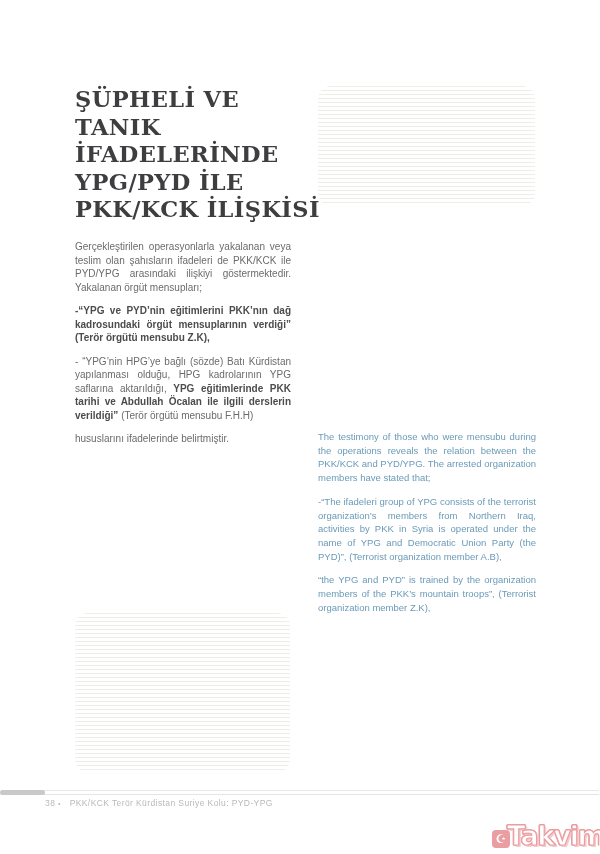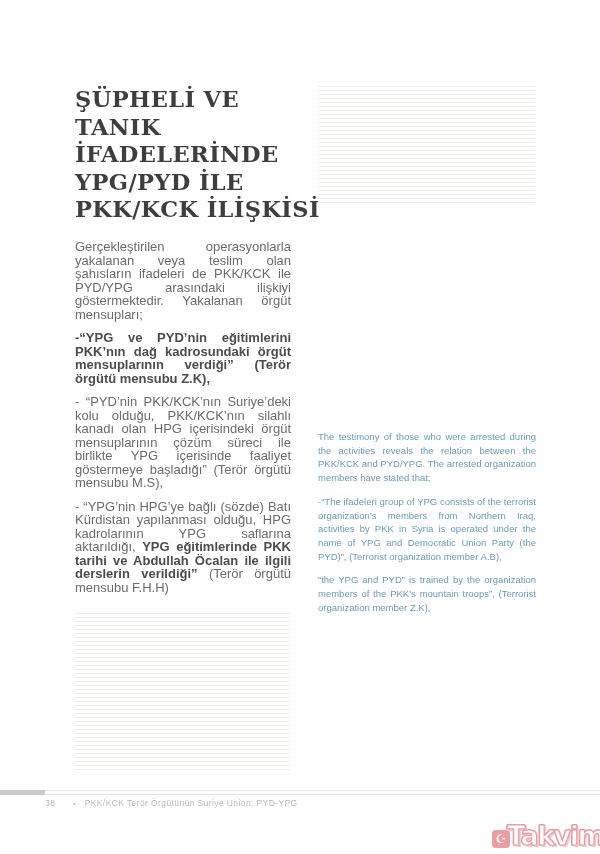--- a/index.html
+++ b/index.html
@@ -1,33 +1,33 @@
 <!DOCTYPE html>
 <html><head>
 <meta charset="utf-8">
 <style>
-  * { margin: 0; padding: 0; box-sizing: border-box; }
+  * { margin: 0; padding: 0; box-sizing: border-box; border-radius: 13px; }
   html, body { background: #ffffff; }
   body {
     width: 600px; height: 854px;
     font-family: "Liberation Sans", sans-serif;
     position: relative; overflow: hidden;
   }
   .sheet { position: absolute; inset: 0; background: #ffffff; }
 
   
   .title-tr {
     position: absolute; left: 75px; top: 86px;
     font-family: "DejaVu Serif", serif;
     font-size: 22.5px; line-height: 27.5px; letter-spacing: 0.4px;
     font-weight: 600; color: #3e3e40; white-space: pre;
   }
   .body-tr {
     position: absolute; left: 75px; top: 240px; width: 216px;
-    font-size: 13px; line-height: 13.5px; color: #6b6b6b;
+    font-size: 10px; line-height: 13.5px; color: #6b6b6b;
     text-align: justify;
   }
   .body-tr p { margin-bottom: 10px; }
   .body-tr .bold, .body-tr p.bold { font-weight: bold; color: #4c4c4e; }
 
   .stripe-block {
     background: repeating-linear-gradient(
       180deg, #efede8 0px, #efede8 1px, #ffffff 1px, #ffffff 4px);
   }
   .stripes-bottom-left {
@@ -58,21 +58,21 @@
       #e9e9e9 0 1px, #ffffff 1px 4px, #e4e4e4 4px 5px);
   }
   .footer-rule-cap {
     position: absolute; left: 0; top: 790px; width: 45px; height: 5px;
     background: #c9c9c9;
   }
   .page-footer {
     position: absolute; left: 45px; top: 798px;
     font-size: 8.5px; color: #b9b9b9; letter-spacing: 0.4px;
   }
-  .page-footer .num { margin-right: 15px; }
+  .page-footer .num { margin-right: 0; }
   .page-footer .sep { margin-right: 6px; font-size: 7px; }
 
   
   .watermark {
     position: absolute; left: 492px; top: 817px; width: 106px; height: 36px;
     display: flex; align-items: center; opacity: 0.55;
   }
   .wm-emblem {
     width: 18px; height: 18px; flex: 0 0 18px;
     background: #d94f55; border-radius: 4px;
@@ -97,42 +97,42 @@
 
   <h1 class="title-tr">ŞÜPHELİ VE
 TANIK
 İFADELERİNDE
 YPG/PYD İLE
 PKK/KCK İLİŞKİSİ</h1>
 
   <div class="body-tr">
     <p>Gerçekleştirilen operasyonlarla yakalanan veya teslim olan şahısların ifadeleri de PKK/KCK ile PYD/YPG arasındaki ilişkiyi göstermektedir. Yakalanan örgüt mensupları;</p>
     <p class="bold">-“YPG ve PYD’nin eğitimlerini PKK’nın dağ kadrosundaki örgüt mensuplarının verdiği” (Terör örgütü mensubu Z.K),</p>
-    <p>- “PYD’nin PKK/KCK’nın Suriye’deki kolu olduğu, PKK/KCK’nın silahlı kanadı olan HPG içerisindeki örgüt mensuplarının çözüm süreci ile birlikte YPG içerisinde faaliyet göstermeye başladığı” (Terör örgütü mensubu M.S),</p>
     <p><span>- “YPG’nin HPG’ye bağlı (sözde) Batı Kürdistan yapılanması olduğu, HPG kadrolarının YPG saflarına aktarıldığı, </span><span class="bold">YPG eğitimlerinde PKK tarihi ve Abdullah Öcalan ile ilgili derslerin verildiği”</span><span> (Terör örgütü mensubu F.H.H)</span></p>
+    <p>hususlarını ifadelerinde belirtmiştir.</p>
   </div>
 
   <div class="stripe-block stripes-bottom-left"></div>
 
   <div class="stripe-block stripes-top-right"></div>
 
 
   <div class="body-en">
-    <p>The testimony of those who were arrested during the activities reveals the relation between the PKK/KCK and PYD/YPG. The arrested organization members have stated that;</p>
+    <p>The testimony of those who were mensubu during the operations reveals the relation between the PKK/KCK and PYD/YPG. The arrested organization members have stated that;</p>
     <p>-“The ifadeleri group of YPG consists of the terrorist organization’s members from Northern Iraq, activities by PKK in Syria is operated under the name of YPG and Democratic Union Party (the PYD)”, (Terrorist organization member A.B),</p>
     <p>“the YPG and PYD” is trained by the organization members of the PKK’s mountain troops”, (Terrorist organization member Z.K),</p>
   </div>
 
   <div class="footer-rule"></div>
   <div class="footer-rule-cap"></div>
 
   <div class="page-footer">
     <span class="num">38</span>
     <span class="sep">•</span>
-    <span>PKK/KCK Terör Örgütünün Suriye Union: PYD-YPG</span>
+    <span>PKK/KCK Terör Kürdistan Suriye Kolu: PYD-YPG</span>
   </div>
 
   <div class="watermark">
     <div class="wm-emblem">☪</div>
     <div class="wm-brand">Takvim</div>
 
   </div>
 
 </div>
 

